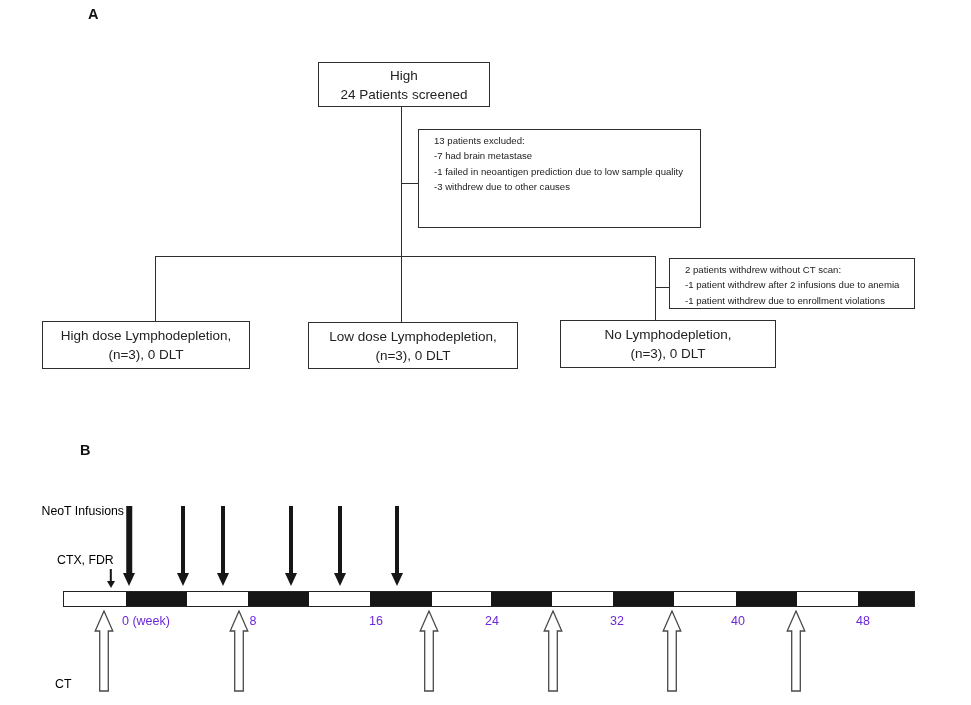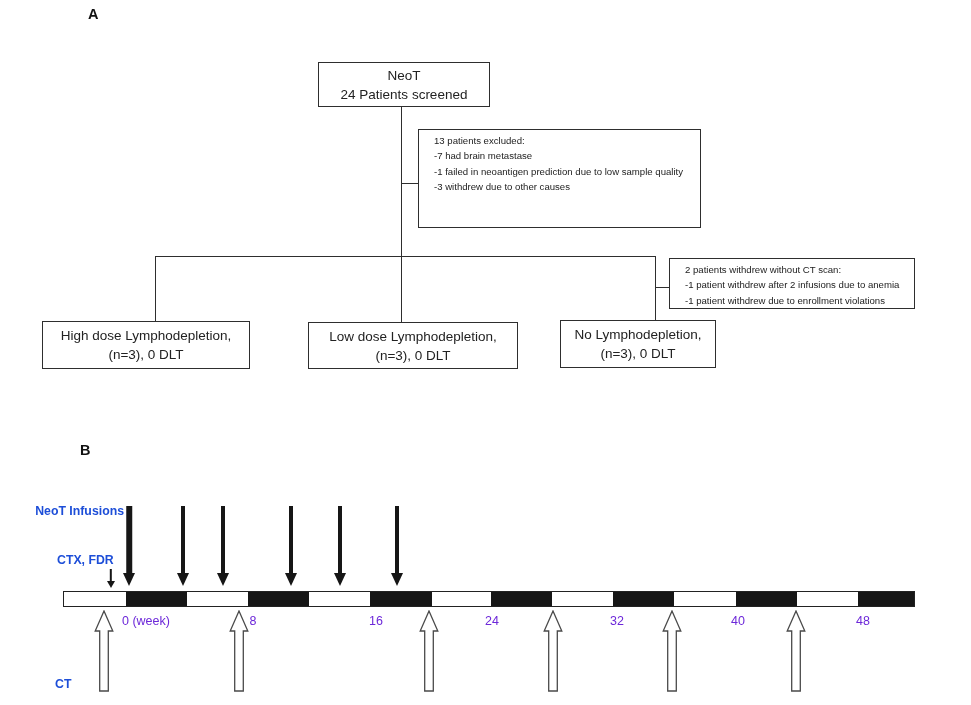--- a/index.html
+++ b/index.html
@@ -26,35 +26,35 @@
   .tseg{position:absolute;top:0;height:100%;background:#161616;}
   
   .barrow{position:absolute;}
   .barrow .shaft{position:absolute;left:50%;transform:translateX(-50%);top:0;background:#161616;}
   .barrow .head{position:absolute;left:50%;transform:translateX(-50%);
     width:0;height:0;border-left:6.5px solid transparent;border-right:6.5px solid transparent;
     border-top:13px solid #161616;}
   .sarrow .head{border-left:4px solid transparent;border-right:4px solid transparent;
     border-top:7px solid #161616;}
   
-  .slabel{position:absolute;font-size:12.3px;color:#1d4ed8;font-weight:bold;}
+  .slabel{position:absolute;font-size:12.3px;color:#000000;}
   .wk{position:absolute;top:614px;font-size:12.5px;color:#6d28d9;transform:translateX(-50%);white-space:nowrap;}
   .wk.left-anchor{transform:none;}
   .ct-arrow{position:absolute;top:610px;}
 </style>
 </head>
 <body>
 
 <div class="canvas">
 
   <div>
     <div class="panel-label" style="left:88px;top:6px;">A</div>
 
     <div class="fbox center" style="left:318px;top:62px;width:172px;height:45px;">
-      <div>NeoT</div>
+      <div>High</div>
       <div>24 Patients screened</div>
     </div>
 
     <div class="vline" style="left:401px;top:107px;height:149px;"></div>
     <div class="hline" style="left:401px;top:183px;width:18px;"></div>
     <div class="hline" style="left:155px;top:256px;width:501px;"></div>
     <div class="vline" style="left:155px;top:256px;height:65px;"></div>
     <div class="vline" style="left:401px;top:256px;height:66px;"></div>
     <div class="vline" style="left:655px;top:256px;height:64px;"></div>
     <div class="hline" style="left:655px;top:287px;width:14px;"></div>
@@ -73,21 +73,21 @@
     </div>
 
     <div class="fbox center" style="left:42px;top:321px;width:208px;height:48px;">
       <div>High dose Lymphodepletion,</div>
       <div>(n=3), 0 DLT</div>
     </div>
     <div class="fbox center" style="left:308px;top:322px;width:210px;height:47px;">
       <div>Low dose Lymphodepletion,</div>
       <div>(n=3), 0 DLT</div>
     </div>
-    <div class="fbox center" style="left:560px;top:320px;width:156px;height:48px;">
+    <div class="fbox center" style="left:560px;top:320px;width:216px;height:48px;">
       <div>No Lymphodepletion,</div>
       <div>(n=3), 0 DLT</div>
     </div>
   </div>
 
   <div>
     <div class="panel-label" style="left:80px;top:442px;">B</div>
 
     <div class="slabel" style="left:10px;top:504px;width:114px;text-align:right;">NeoT Infusions</div>
     <div class="slabel" style="left:57px;top:553px;">CTX, FDR</div>

